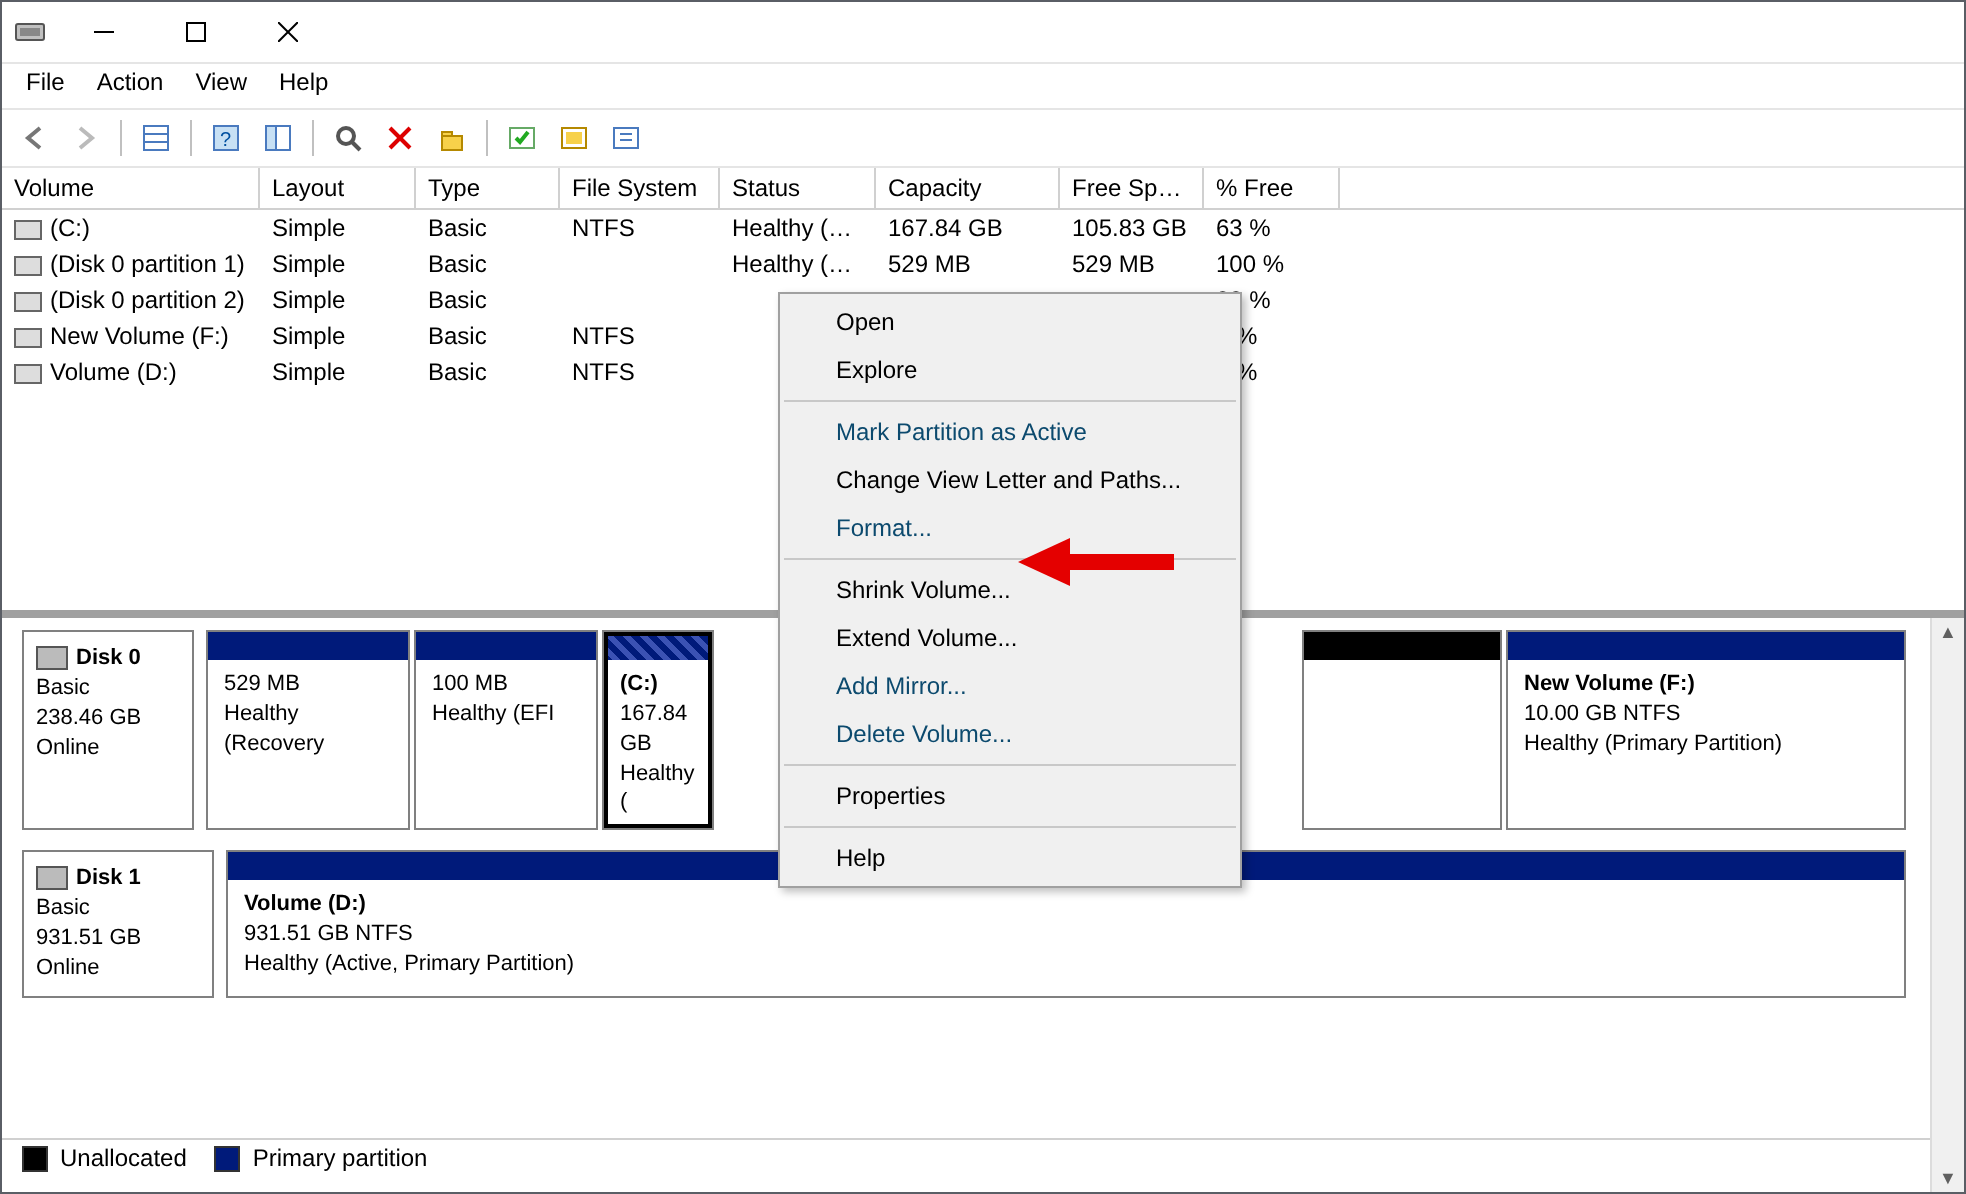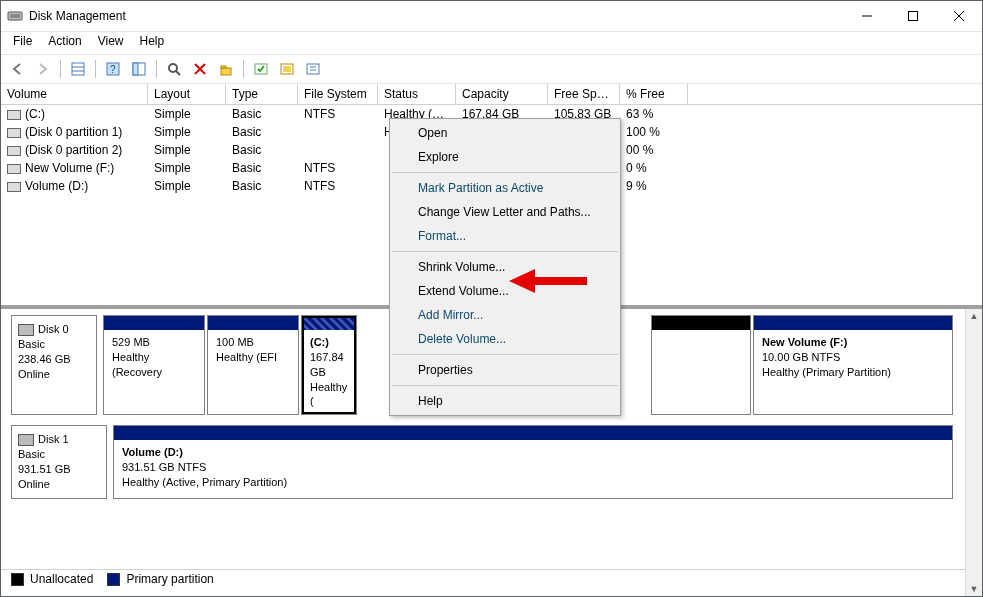--- a/index.html
+++ b/index.html
@@ -18,44 +18,44 @@
 .toolbar .tb-btn{width:22px;height:22px;display:flex;align-items:center;justify-content:center;border:1px solid transparent}
 .toolbar .sep{width:1px;height:18px;background:#c0c0c0;margin:0 3px}
 
 .vol-header{display:flex;border-bottom:1px solid #d0d0d0;background:#fff}
 .vol-header .col{padding:3px 6px;border-right:1px solid #d0d0d0;font-size:12px;box-sizing:border-box;white-space:nowrap;overflow:hidden;text-overflow:ellipsis}
 .vol-rows{height:200px;overflow:auto}
 .vol-row{display:flex;padding:1px 0}
 .vol-row .col{padding:1px 6px;box-sizing:border-box;font-size:12px;white-space:nowrap;overflow:hidden;text-overflow:ellipsis}
 .vol-icon{display:inline-block;width:12px;height:8px;border:1px solid #666;background:#ddd;margin-right:4px;vertical-align:middle}
 
-.c-vol{width:147px}.c-lay{width:78px}.c-typ{width:72px}.c-fs{width:80px}.c-stat{width:78px}.c-cap{width:92px}.c-free{width:72px}.c-pct{width:68px}
+.c-vol{width:129px}.c-lay{width:78px}.c-typ{width:72px}.c-fs{width:80px}.c-stat{width:78px}.c-cap{width:92px}.c-free{width:72px}.c-pct{width:68px}
 
 .divider{height:4px;background:#a0a0a0;cursor:row-resize}
 
 .disk-area{flex:1;overflow:auto;padding:6px 10px 4px 10px}
 .disk-row{display:flex;margin-bottom:10px}
 .disk-info{width:100px;border:1px solid #808080;padding:6px;box-sizing:border-box;background:#fff;font-size:11px;line-height:1.35}
 .disk-info .disk-ico{display:inline-block;width:14px;height:10px;border:1px solid #555;background:#bbb;margin-right:4px;vertical-align:middle}
-.disk-info .disk-name{font-weight:normal}
+.disk-info .disk-name{font-weight:bold}
 .parts{flex:1;display:flex;position:relative;margin-left:6px}
 .part{border:1px solid #808080;background:#fff;box-sizing:border-box;display:flex;flex-direction:column;margin-right:2px}
 .part .part-stripe{height:14px;background:#001a7a}
 .part.selected .part-stripe{background:repeating-linear-gradient(45deg,#001a7a 0,#001a7a 3px,#3b52b3 3px,#3b52b3 6px)}
 .part.unalloc .part-stripe{background:#000}
 .part .part-body{padding:5px 8px;font-size:11px;line-height:1.35}
 .part .part-title{font-weight:bold}
 .part.selected{outline:2px solid #000;outline-offset:-3px}
 
 .legend{height:22px;border-top:1px solid #d0d0d0;padding:2px 10px;display:flex;align-items:flex-start;gap:14px;font-size:12px}
 .legend .swatch{display:inline-block;width:11px;height:11px;margin-right:6px;vertical-align:middle;border:1px solid #333}
 .swatch.unalloc{background:#000}
 .swatch.primary{background:#001a7a}
 
-.ctx-menu{position:absolute;left:388px;top:117px;width:230px;background:#f0f0f0;border:1px solid #a0a0a0;box-shadow:2px 2px 4px rgba(0,0,0,.25);padding:2px 0;z-index:50}
+.ctx-menu{position:absolute;left:388px;top:145px;width:230px;background:#f0f0f0;border:1px solid #a0a0a0;box-shadow:2px 2px 4px rgba(0,0,0,.25);padding:2px 0;z-index:50}
 .ctx-menu .mi{padding:5px 20px 5px 28px;font-size:12px}
 .ctx-menu .mi.disabled{color:#0c4a6e}
 .ctx-menu .msep{height:1px;background:#c8c8c8;margin:3px 2px}
 
 .red-arrow{position:absolute;left:508px;top:266px;width:80px;height:28px;z-index:60;pointer-events:none}
 .vscroll{width:17px;background:#f0f0f0;border-left:1px solid #dcdcdc;display:flex;flex-direction:column;align-items:center;justify-content:space-between;padding:2px 0;box-sizing:border-box}
 .vscroll .arr{font-size:9px;color:#606060}
 .main-split{display:flex;flex:1;min-height:0}
 .main-col{flex:1;display:flex;flex-direction:column;min-width:0}
 </style>
@@ -64,21 +64,20 @@
 
 <div class="window" style="position:relative">
 
   <div class="titlebar">
     <span class="app-icon">
       <svg width="16" height="16">
           <rect x="1" y="4" width="14" height="8" rx="1" fill="#c0c0c0" stroke="#555"></rect>
           <rect x="3" y="6" width="10" height="4" fill="#888"></rect>
         </svg>
     </span>
-    <span class="title">Disk Management</span>
     <div class="win-btns">
       <div class="win-btn">
         <svg width="10" height="10">
             <line x1="0" y1="5" x2="10" y2="5" stroke="#000" stroke-width="1"></line>
           </svg>
       </div>
       <div class="win-btn">
         <svg width="10" height="10">
             <rect x="0.5" y="0.5" width="9" height="9" fill="none" stroke="#000" stroke-width="1"></rect>
           </svg>

